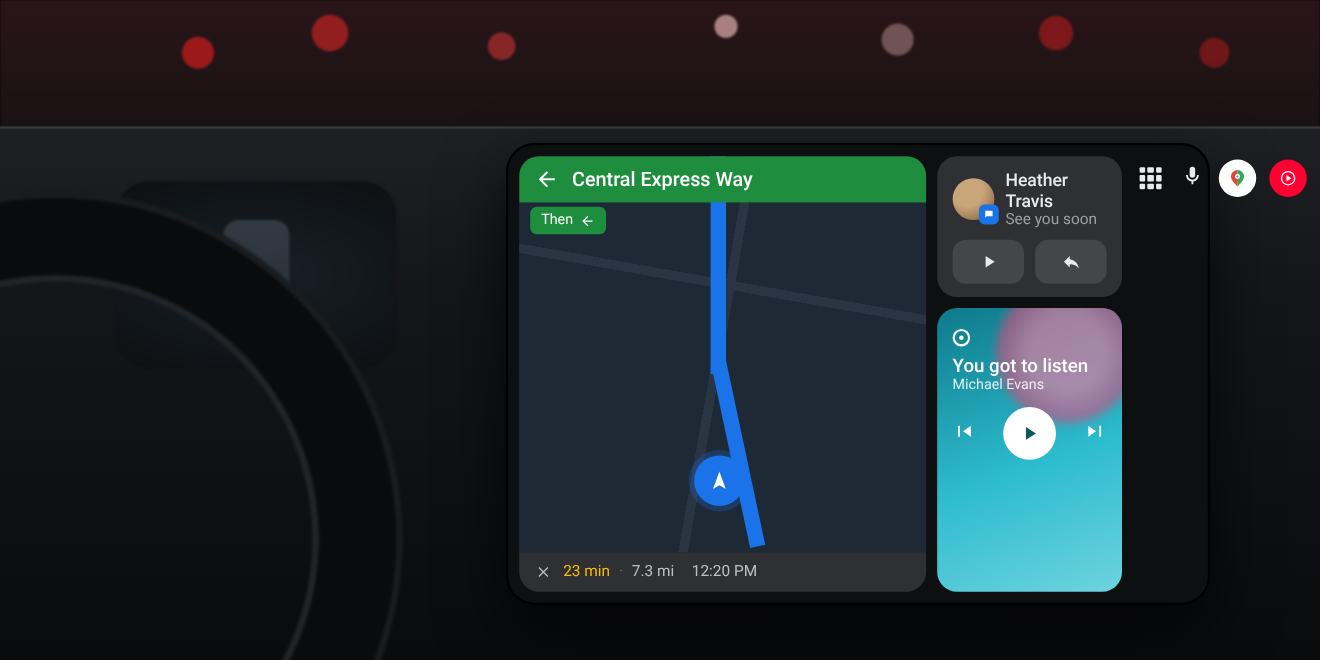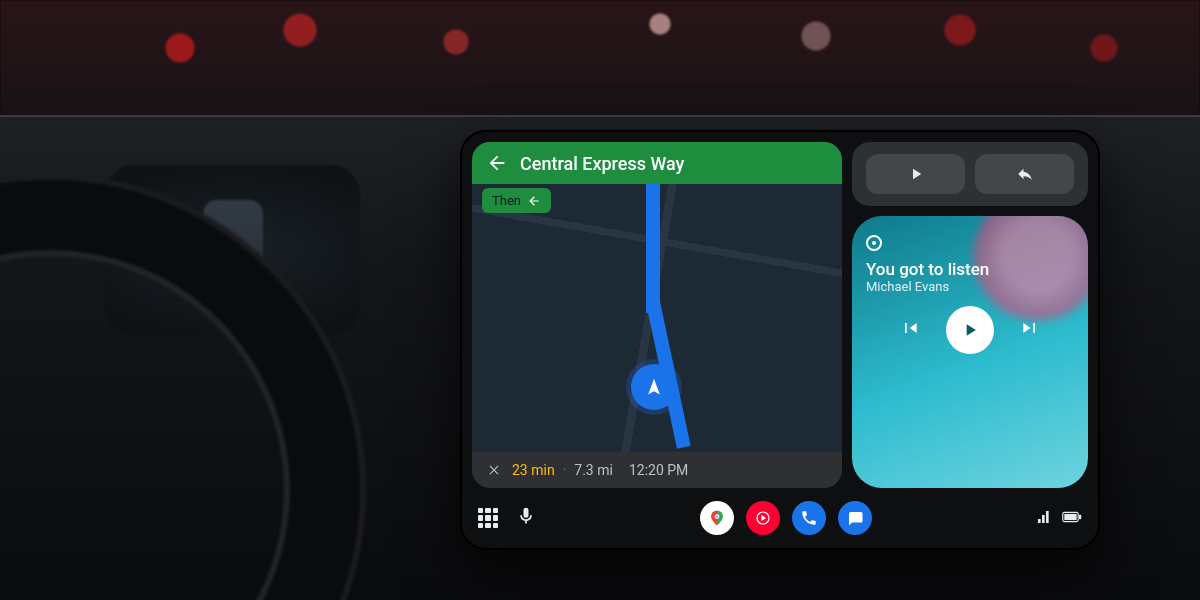--- a/index.html
+++ b/index.html
@@ -50,21 +50,21 @@
 
   
   .screen {
     position: absolute;
     left: 460px; top: 130px;
     width: 640px; height: 420px;
     background: #0d0f11;
     border-radius: 26px;
     box-shadow: 0 25px 60px rgba(0,0,0,.7), inset 0 0 0 2px #000;
     padding: 12px;
-    display: flex; flex-direction: column; gap: 10px;
+    display: flex; flex-direction: row; gap: 10px;
   }
   .cards {
     flex: 1; display: flex; gap: 10px; min-height:0;
   }
   .nav-card {
     flex: 0 0 370px;
     background: #1e2936;
     border-radius: 18px;
     position: relative;
     overflow: hidden;
@@ -96,21 +96,21 @@
   .cursor svg{width:20px;height:20px;fill:#fff}
   .direction-banner{
     position:absolute; top:0; left:0; right:0;
     background:#1e8e3e; color:#fff;
     padding:10px 14px; display:flex; align-items:center; gap:12px;
     font-size:18px; font-weight:500;
   }
   .direction-banner svg{width:22px;height:22px;fill:#fff;flex-shrink:0}
   .then-pill{
     position:absolute; top:46px; left:10px;
-    background:#1e8e3e; color:#0f172a; font-size:13px;
+    background:#1e8e3e; color:#ffffff; font-size:13px;
     padding:5px 10px; border-radius:6px;
     display:flex; align-items:center; gap:6px;
   }
   .then-pill svg{width:14px;height:14px;fill:#fff}
   .eta-bar{
     background:#2e3033; color:#bcc0c4;
     padding:8px 12px; display:flex; align-items:center; gap:8px;
     font-size:14px; border-radius:0 0 18px 18px;
   }
   .eta-bar .x{ width:20px;height:20px; display:flex;align-items:center;justify-content:center; cursor:pointer}
@@ -132,21 +132,21 @@
     background:#1a73e8; border-radius:5px; display:flex;align-items:center;justify-content:center}
   .app-badge svg{width:10px;height:10px;fill:#fff}
   .msg-name{font-size:16px; font-weight:500}
   .msg-text{font-size:14px; color:#9aa0a6}
   .msg-actions{display:flex; gap:10px}
   .pill-btn{flex:1; height:40px; background:#444649; border-radius:12px;
     display:flex; align-items:center; justify-content:center; cursor:pointer}
   .pill-btn svg{width:18px;height:18px;fill:#e8eaed}
 
   .music-card{
-    flex:1; border-radius:30px; padding:14px; position:relative; overflow:hidden;
+    flex:1; border-radius:18px; padding:14px; position:relative; overflow:hidden;
     background: linear-gradient(160deg, #0e7a8a 0%, #2dbccf 55%, #6ed3de 100%);
     color:#fff;
   }
   .music-card::before{
     content:""; position:absolute; right:-20px; top:-30px; width:140px; height:140px;
     background: radial-gradient(circle,#ff7aa2 0 35%, #d94a7a 60%, transparent 70%);
     opacity:.6; filter:blur(3px);
   }
   .disc-icon{width:16px;height:16px;border:2px solid #fff;border-radius:50%;
     display:inline-flex;align-items:center;justify-content:center;margin-bottom:8px}
@@ -223,20 +223,34 @@
         <span class="dot">·</span>
         <span>7.3 mi</span>
         <span class="dot"> </span>
         <span>12:20 PM</span>
       </div>
     </div>
 
     <div class="right-col">
 
       <div class="msg-card">
+        <div class="msg-head">
+          <div class="avatar-wrap">
+            <div class="avatar"></div>
+            <div class="app-badge">
+              <svg viewBox="0 0 24 24">
+                  <path d="M4 4h16v12H7l-3 3z"></path>
+                </svg>
+            </div>
+          </div>
+          <div>
+            <div class="msg-name">Heather Travis</div>
+            <div class="msg-text">See you soon</div>
+          </div>
+        </div>
         <div class="msg-actions">
           <div class="pill-btn">
             <svg viewBox="0 0 24 24">
                 <path d="M8 5v14l11-7z"></path>
               </svg>
           </div>
           <div class="pill-btn">
             <svg viewBox="0 0 24 24">
                 <path d="M10 9V5l-7 7 7 7v-4.1c5 0 8.5 1.6 11 5.1-1-5-4-10-11-11z"></path>
               </svg>

